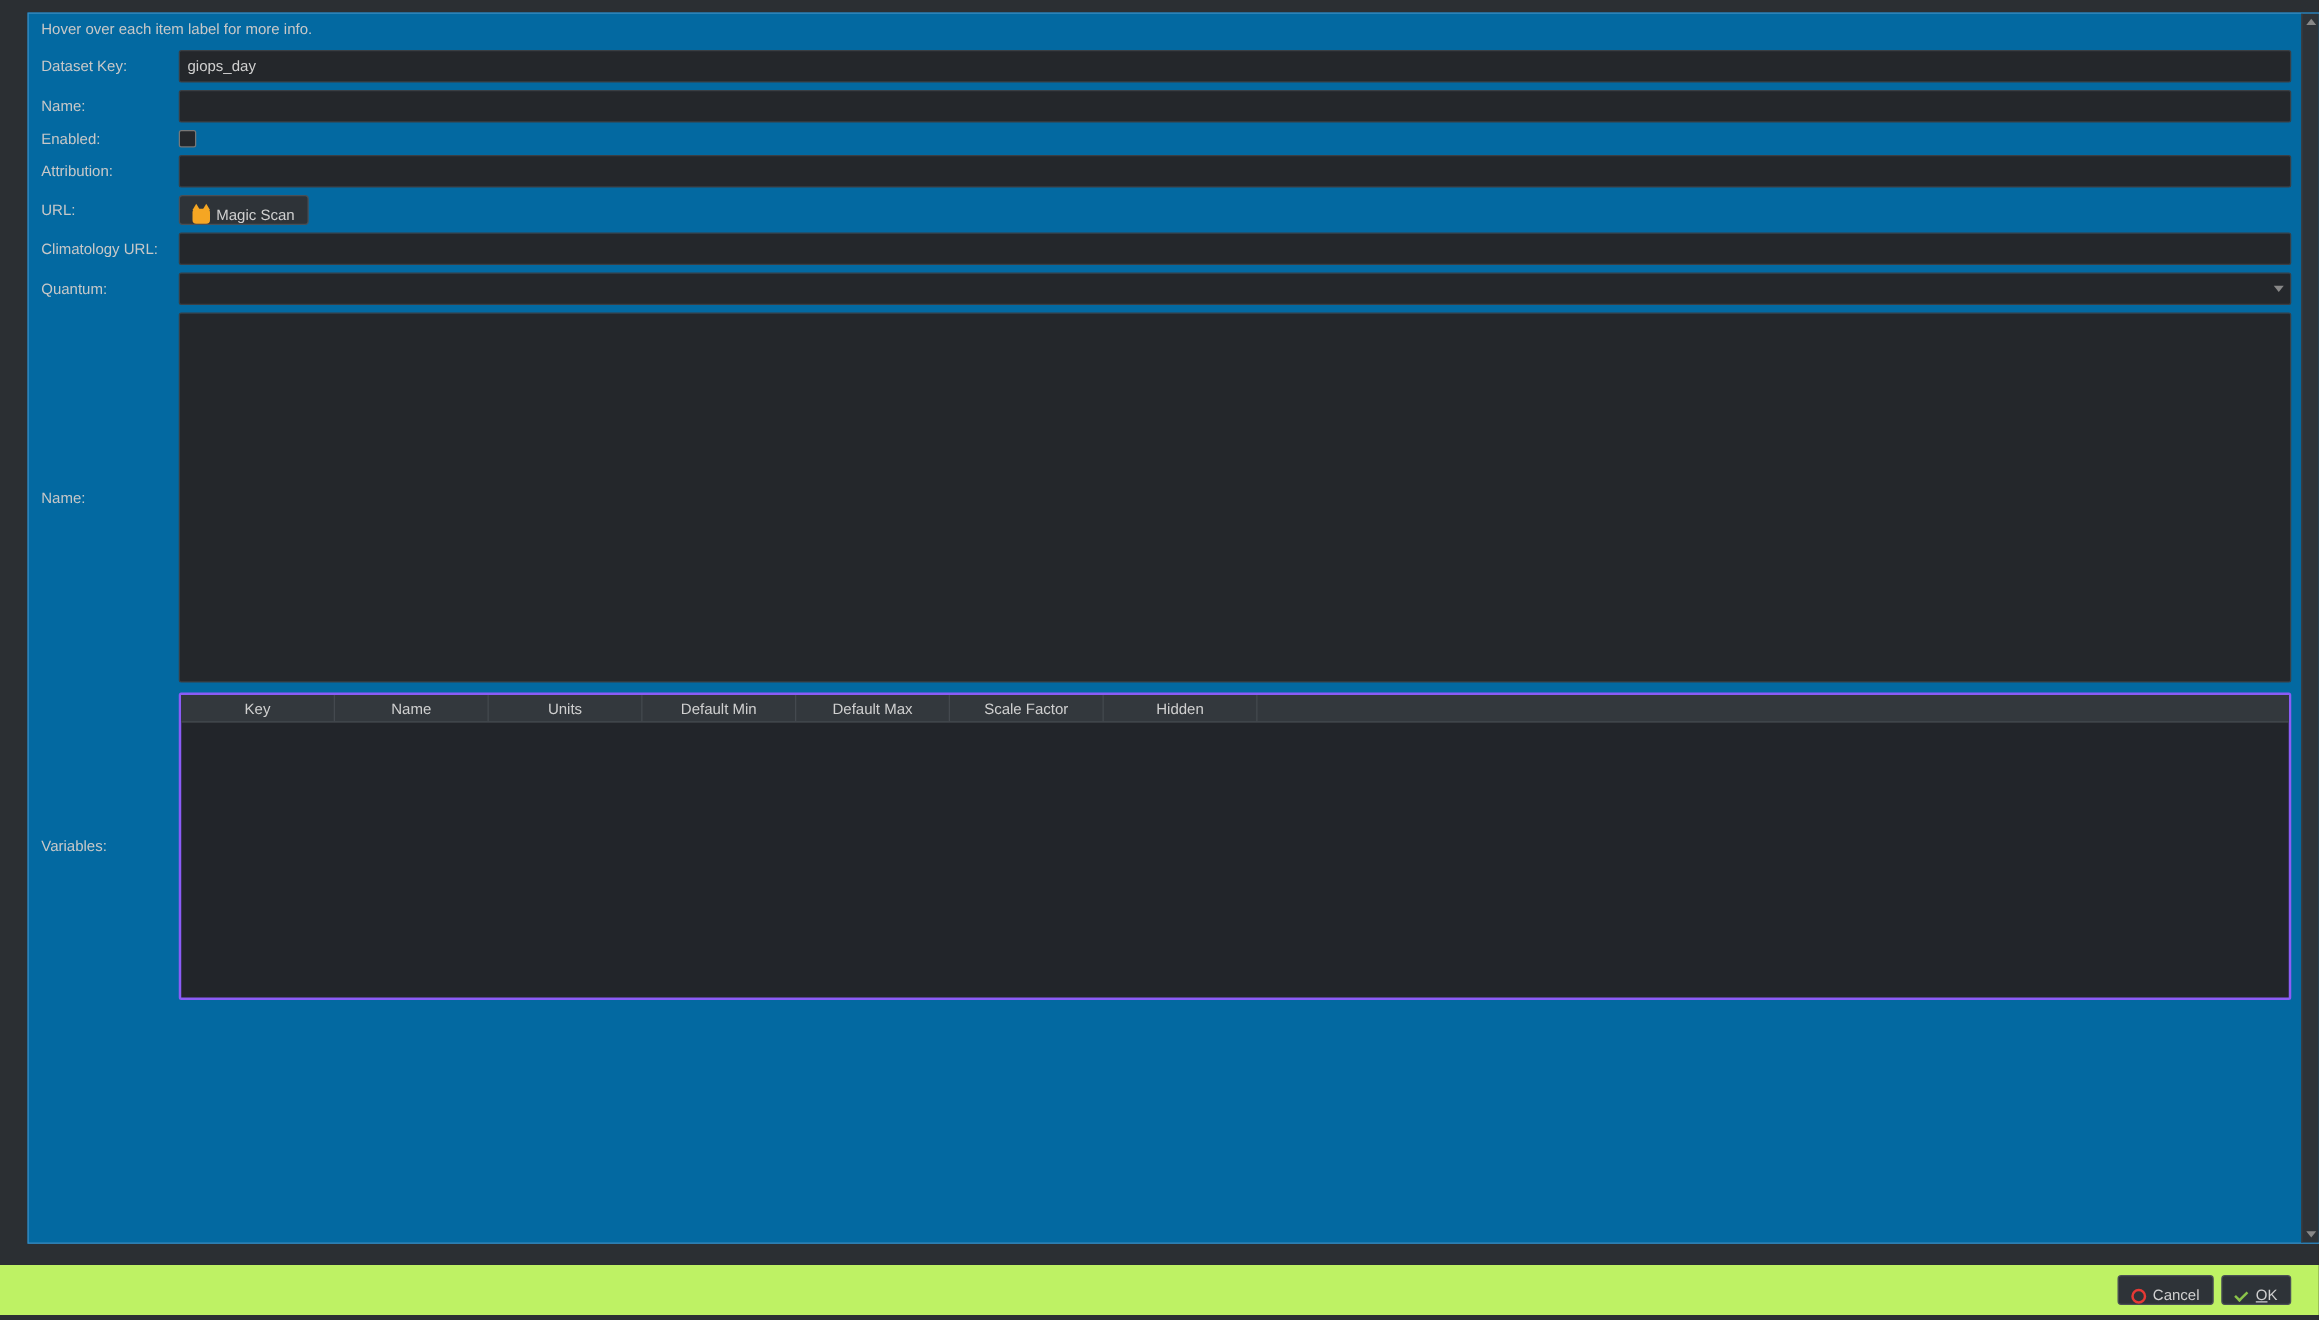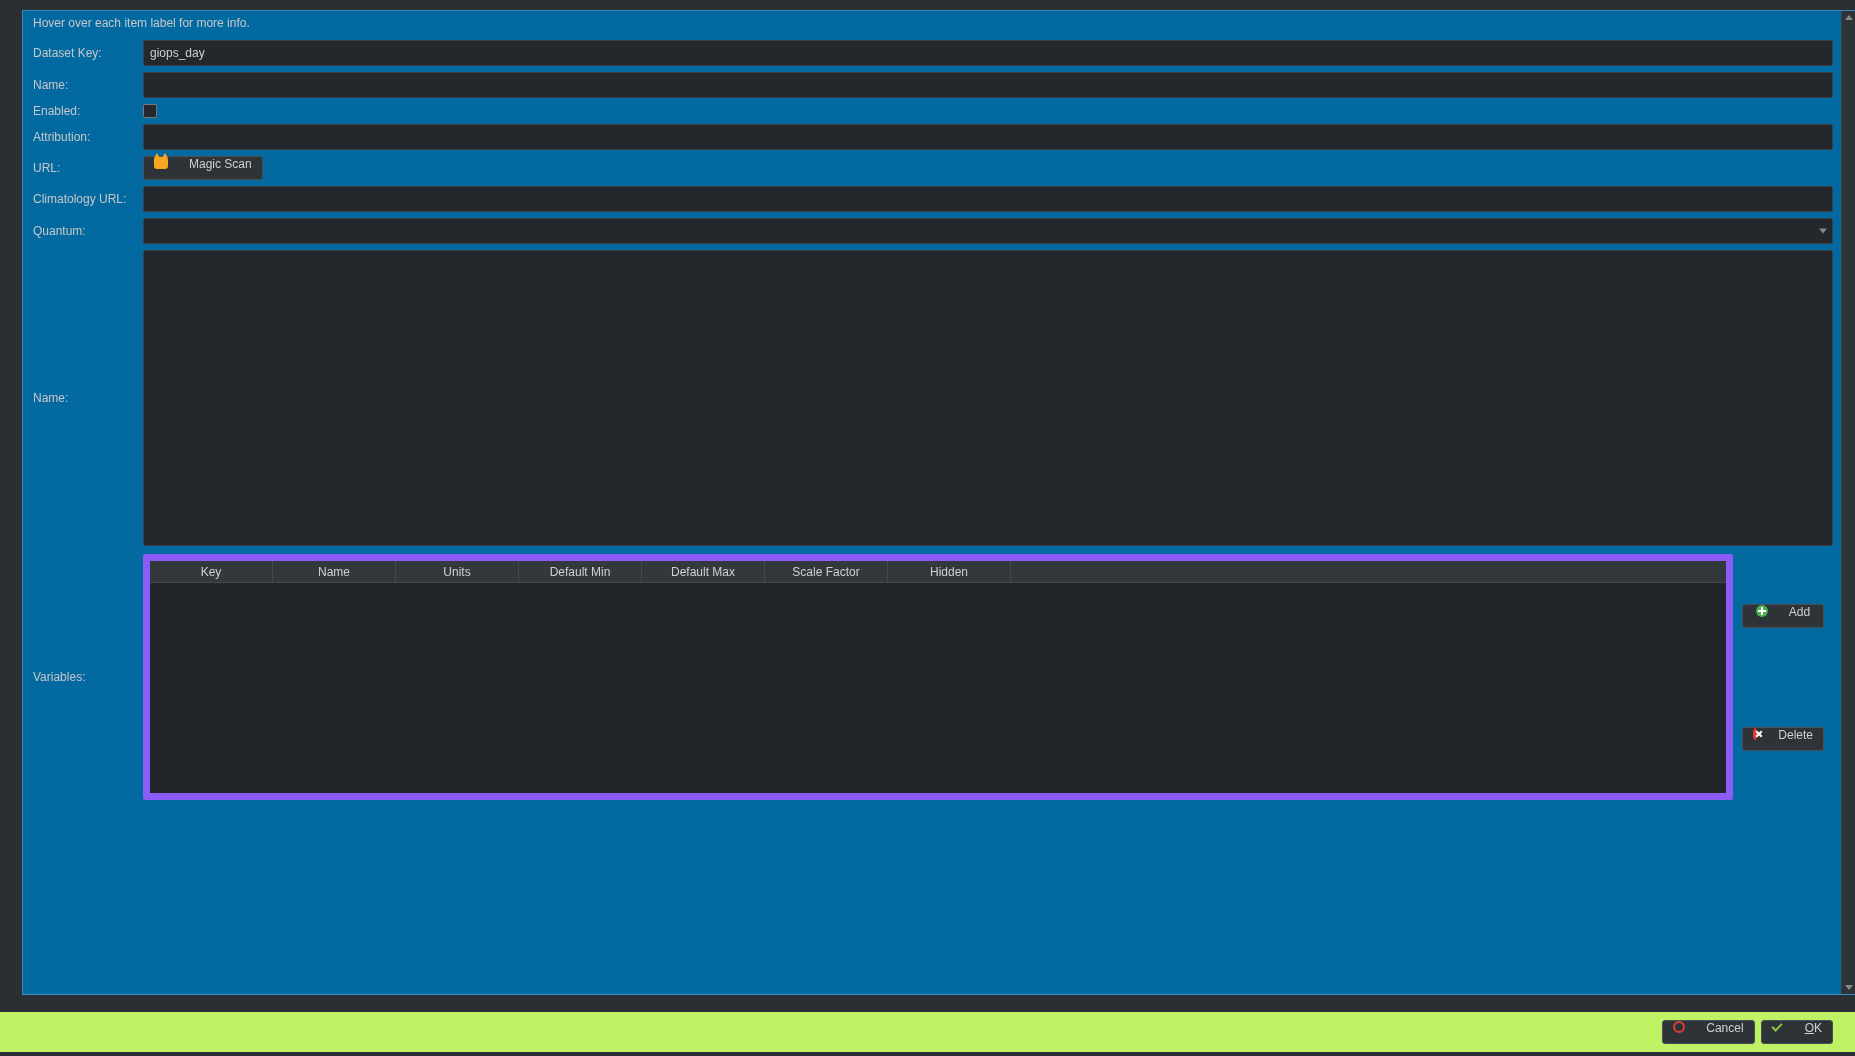--- a/index.html
+++ b/index.html
@@ -118,22 +118,22 @@
   .checkbox {
     width: 14px; height: 14px;
     background: #24272b;
     border: 1px solid #777;
     border-radius: 2px;
     cursor: pointer;
   }
 
   .btn {
     display: inline-flex;
-    align-items: flex-start;
-    gap: 21px;
+    align-items: flex-end;
+    gap: 5px;
     background: #2e3338;
     border: 1px solid #4a4f55;
     color: #d0d0d0;
     padding: 0 10px;
     height: 24px;
     border-radius: 3px;
     cursor: pointer;
     font-size: 12px;
     white-space: nowrap;
   }
@@ -148,21 +148,21 @@
   }
   .variables-row .label-col { align-self: center; }
   .variables-center {
     flex: 1;
     display: flex;
     flex-direction: column;
   }
   .var-table {
     flex: 1;
     background: #22252a;
-    border: 7px solid #8b5cf6;
+    border: 2px solid #8b5cf6;
     border-radius: 2px;
     display: flex;
     flex-direction: column;
     min-height: 240px;
   }
   .var-head {
     display: flex;
     background: #33383d;
     border-bottom: 1px solid #44494f;
     height: 22px;
@@ -363,30 +363,20 @@
               <div class="th">Name</div>
               <div class="th">Units</div>
               <div class="th">Default Min</div>
               <div class="th">Default Max</div>
               <div class="th">Scale Factor</div>
               <div class="th">Hidden</div>
             </div>
             <div class="var-body"></div>
           </div>
         </div>
-        <div class="variables-side">
-          <button class="btn">
-            <span class="ico ico-plus"></span>
-            <span>Add</span>
-          </button>
-          <button class="btn">
-            <span class="ico ico-x"></span>
-            <span>Delete</span>
-          </button>
-        </div>
       </div>
 
     </div>
   </div>
 </div>
 
 <div class="footer">
   <button class="btn">
     <span class="ico ico-stop"></span>
     <span>Cancel</span>

